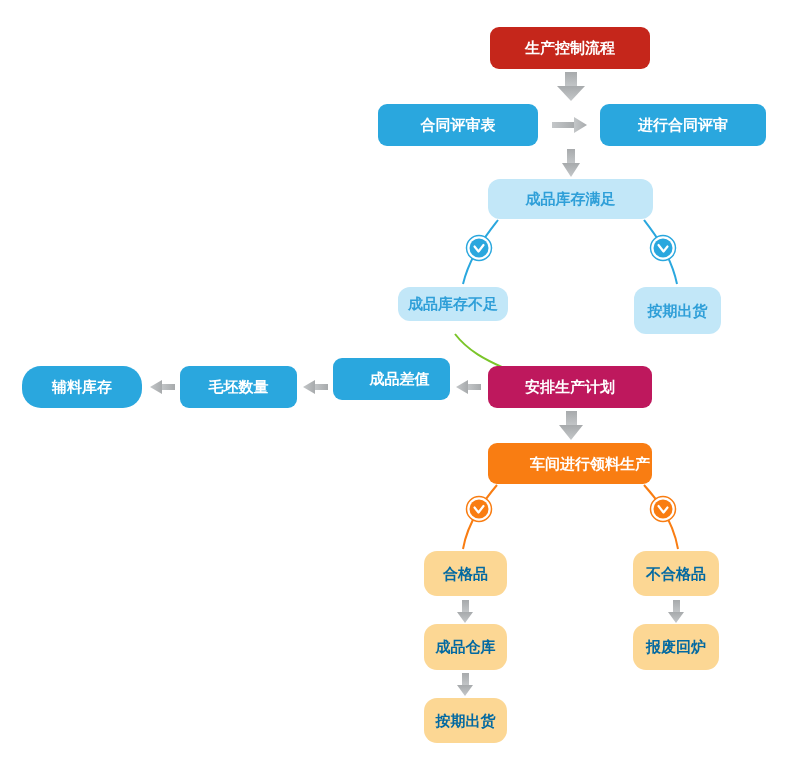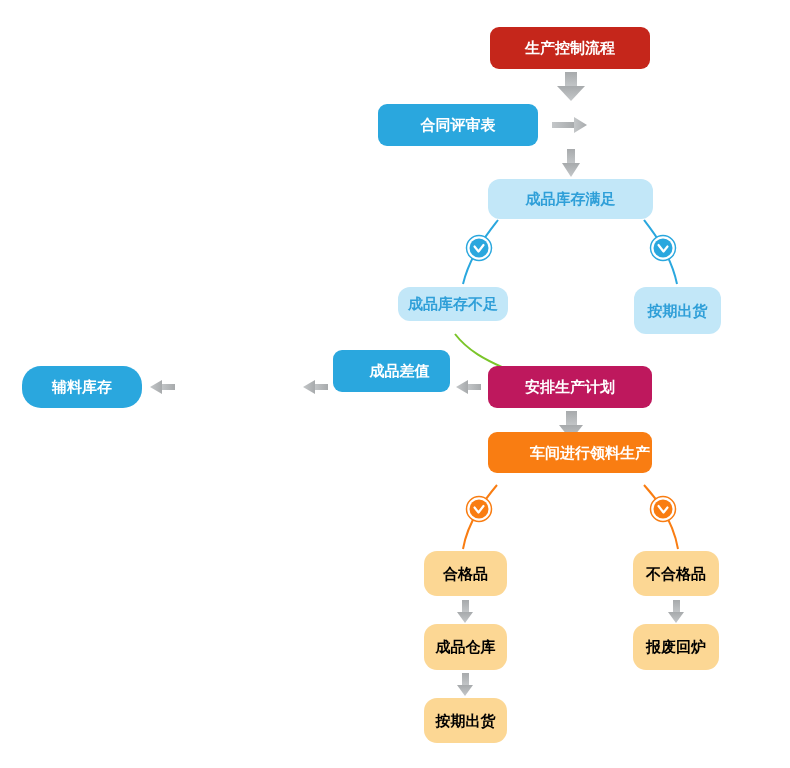--- a/index.html
+++ b/index.html
@@ -11,21 +11,21 @@
   .node{
     position:absolute;display:flex;align-items:center;justify-content:center;
     font-size:15px;font-weight:bold;text-align:center;line-height:1.2;
     border-radius:9px;box-sizing:border-box;white-space:nowrap;
   }
   .red{background:#c5261b;color:#ffffff;}
   .blue{background:#2aa7de;color:#ffffff;}
   .lblue{background:#c2e7f8;color:#2f9fd8;border-radius:12px;}
   .green{background:#be185d;color:#ffffff;}
   .orange{background:#f97d12;color:#ffffff;}
-  .lorange{background:#fcd794;color:#000000;border-radius:13px;}
+  .lorange{background:#fcd794;color:#0369a1;border-radius:13px;}
 </style>
 </head>
 <body>
 
 <div class="canvas">
 
   <svg class="layer" width="790" height="768" viewBox="0 0 790 768">
     <defs>
       <linearGradient id="gv" x1="0" y1="0" x2="0" y2="1">
         <stop offset="0" stop-color="#a7aaac"></stop>
@@ -103,35 +103,37 @@
       <circle r="12.5" fill="#ffffff" stroke="#f97d12" stroke-width="1.5"></circle>
       <circle r="9.5" fill="#f97d12"></circle>
       <polyline points="-4.5,-1.5 -0.5,3.5 4.5,-3" fill="none" stroke="#ffffff" stroke-width="2.2" stroke-linecap="round" stroke-linejoin="round"></polyline>
     </g>
   </svg>
 
   <div class="node blue" style="left:378px;top:104px;width:160px;height:42px;">合同评审表</div>
 
   <div class="node red" style="left:490px;top:27px;width:160px;height:42px;">生产控制流程</div>
 
+  <div class="node blue" style="left:600px;top:104px;width:166px;height:42px;">进行合同评审</div>
 
   <div class="node lblue" style="left:488px;top:179px;width:165px;height:40px;">成品库存满足</div>
 
   <div class="node lblue" style="left:398px;top:287px;width:110px;height:34px;">成品库存不足</div>
 
   <div class="node lblue" style="left:634px;top:287px;width:87px;height:47px;">按期出货</div>
 
   <div class="node blue" style="left:22px;top:366px;width:120px;height:42px;border-radius:19px;">辅料库存</div>
 
+  <div class="node blue" style="left:180px;top:366px;width:117px;height:42px;">毛坯数量</div>
 
-  <div class="node blue" style="left:333px;top:350px;width:117px;height:42px;padding-left:16px;">成品差值</div>
+  <div class="node blue" style="left:333px;top:358px;width:117px;height:42px;padding-left:16px;">成品差值</div>
 
   <div class="node green" style="left:488px;top:366px;width:164px;height:42px;">安排生产计划</div>
 
-  <div class="node orange" style="left:488px;top:432px;width:164px;height:41px;padding-left:40px;">车间进行领料生产</div>
+  <div class="node orange" style="left:488px;top:443px;width:164px;height:41px;padding-left:40px;">车间进行领料生产</div>
 
   <div class="node lorange" style="left:424px;top:551px;width:83px;height:45px;">合格品</div>
 
   <div class="node lorange" style="left:633px;top:551px;width:86px;height:45px;">不合格品</div>
 
   <div class="node lorange" style="left:424px;top:624px;width:83px;height:46px;">成品仓库</div>
 
   <div class="node lorange" style="left:633px;top:624px;width:86px;height:46px;text-align:right;">报废回炉</div>
 
   <div class="node lorange" style="left:424px;top:698px;width:83px;height:45px;">按期出货</div>

